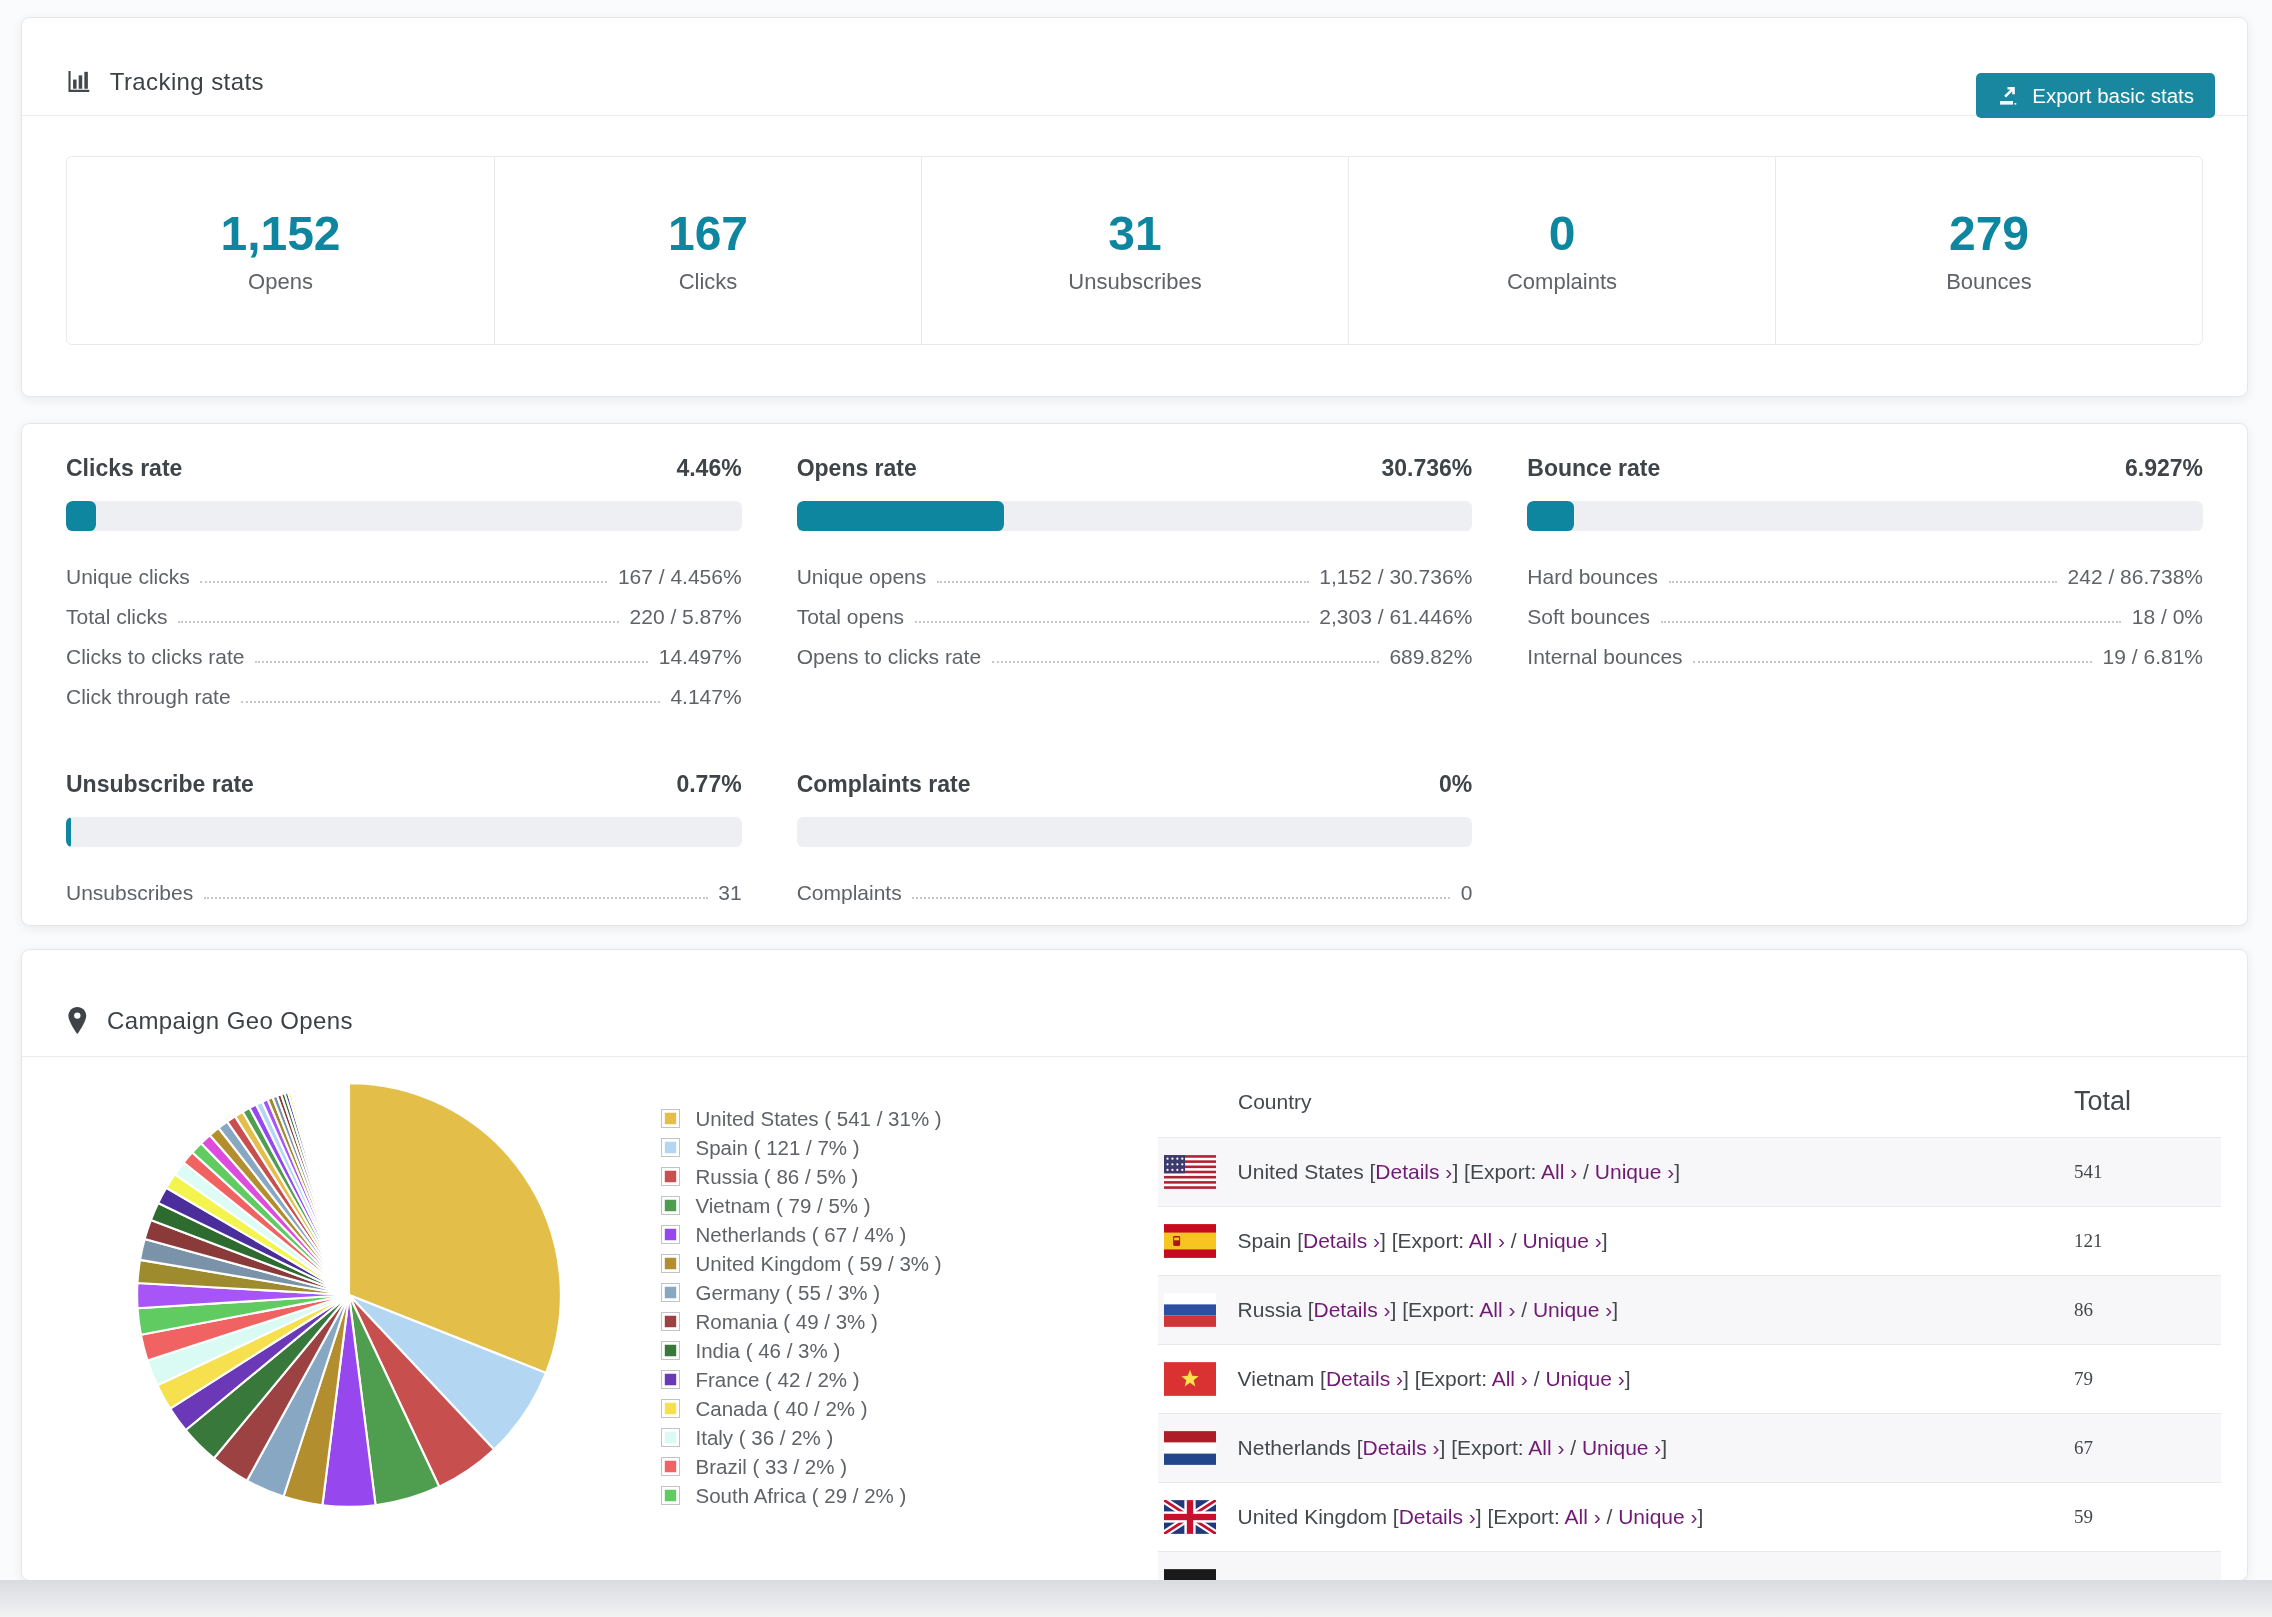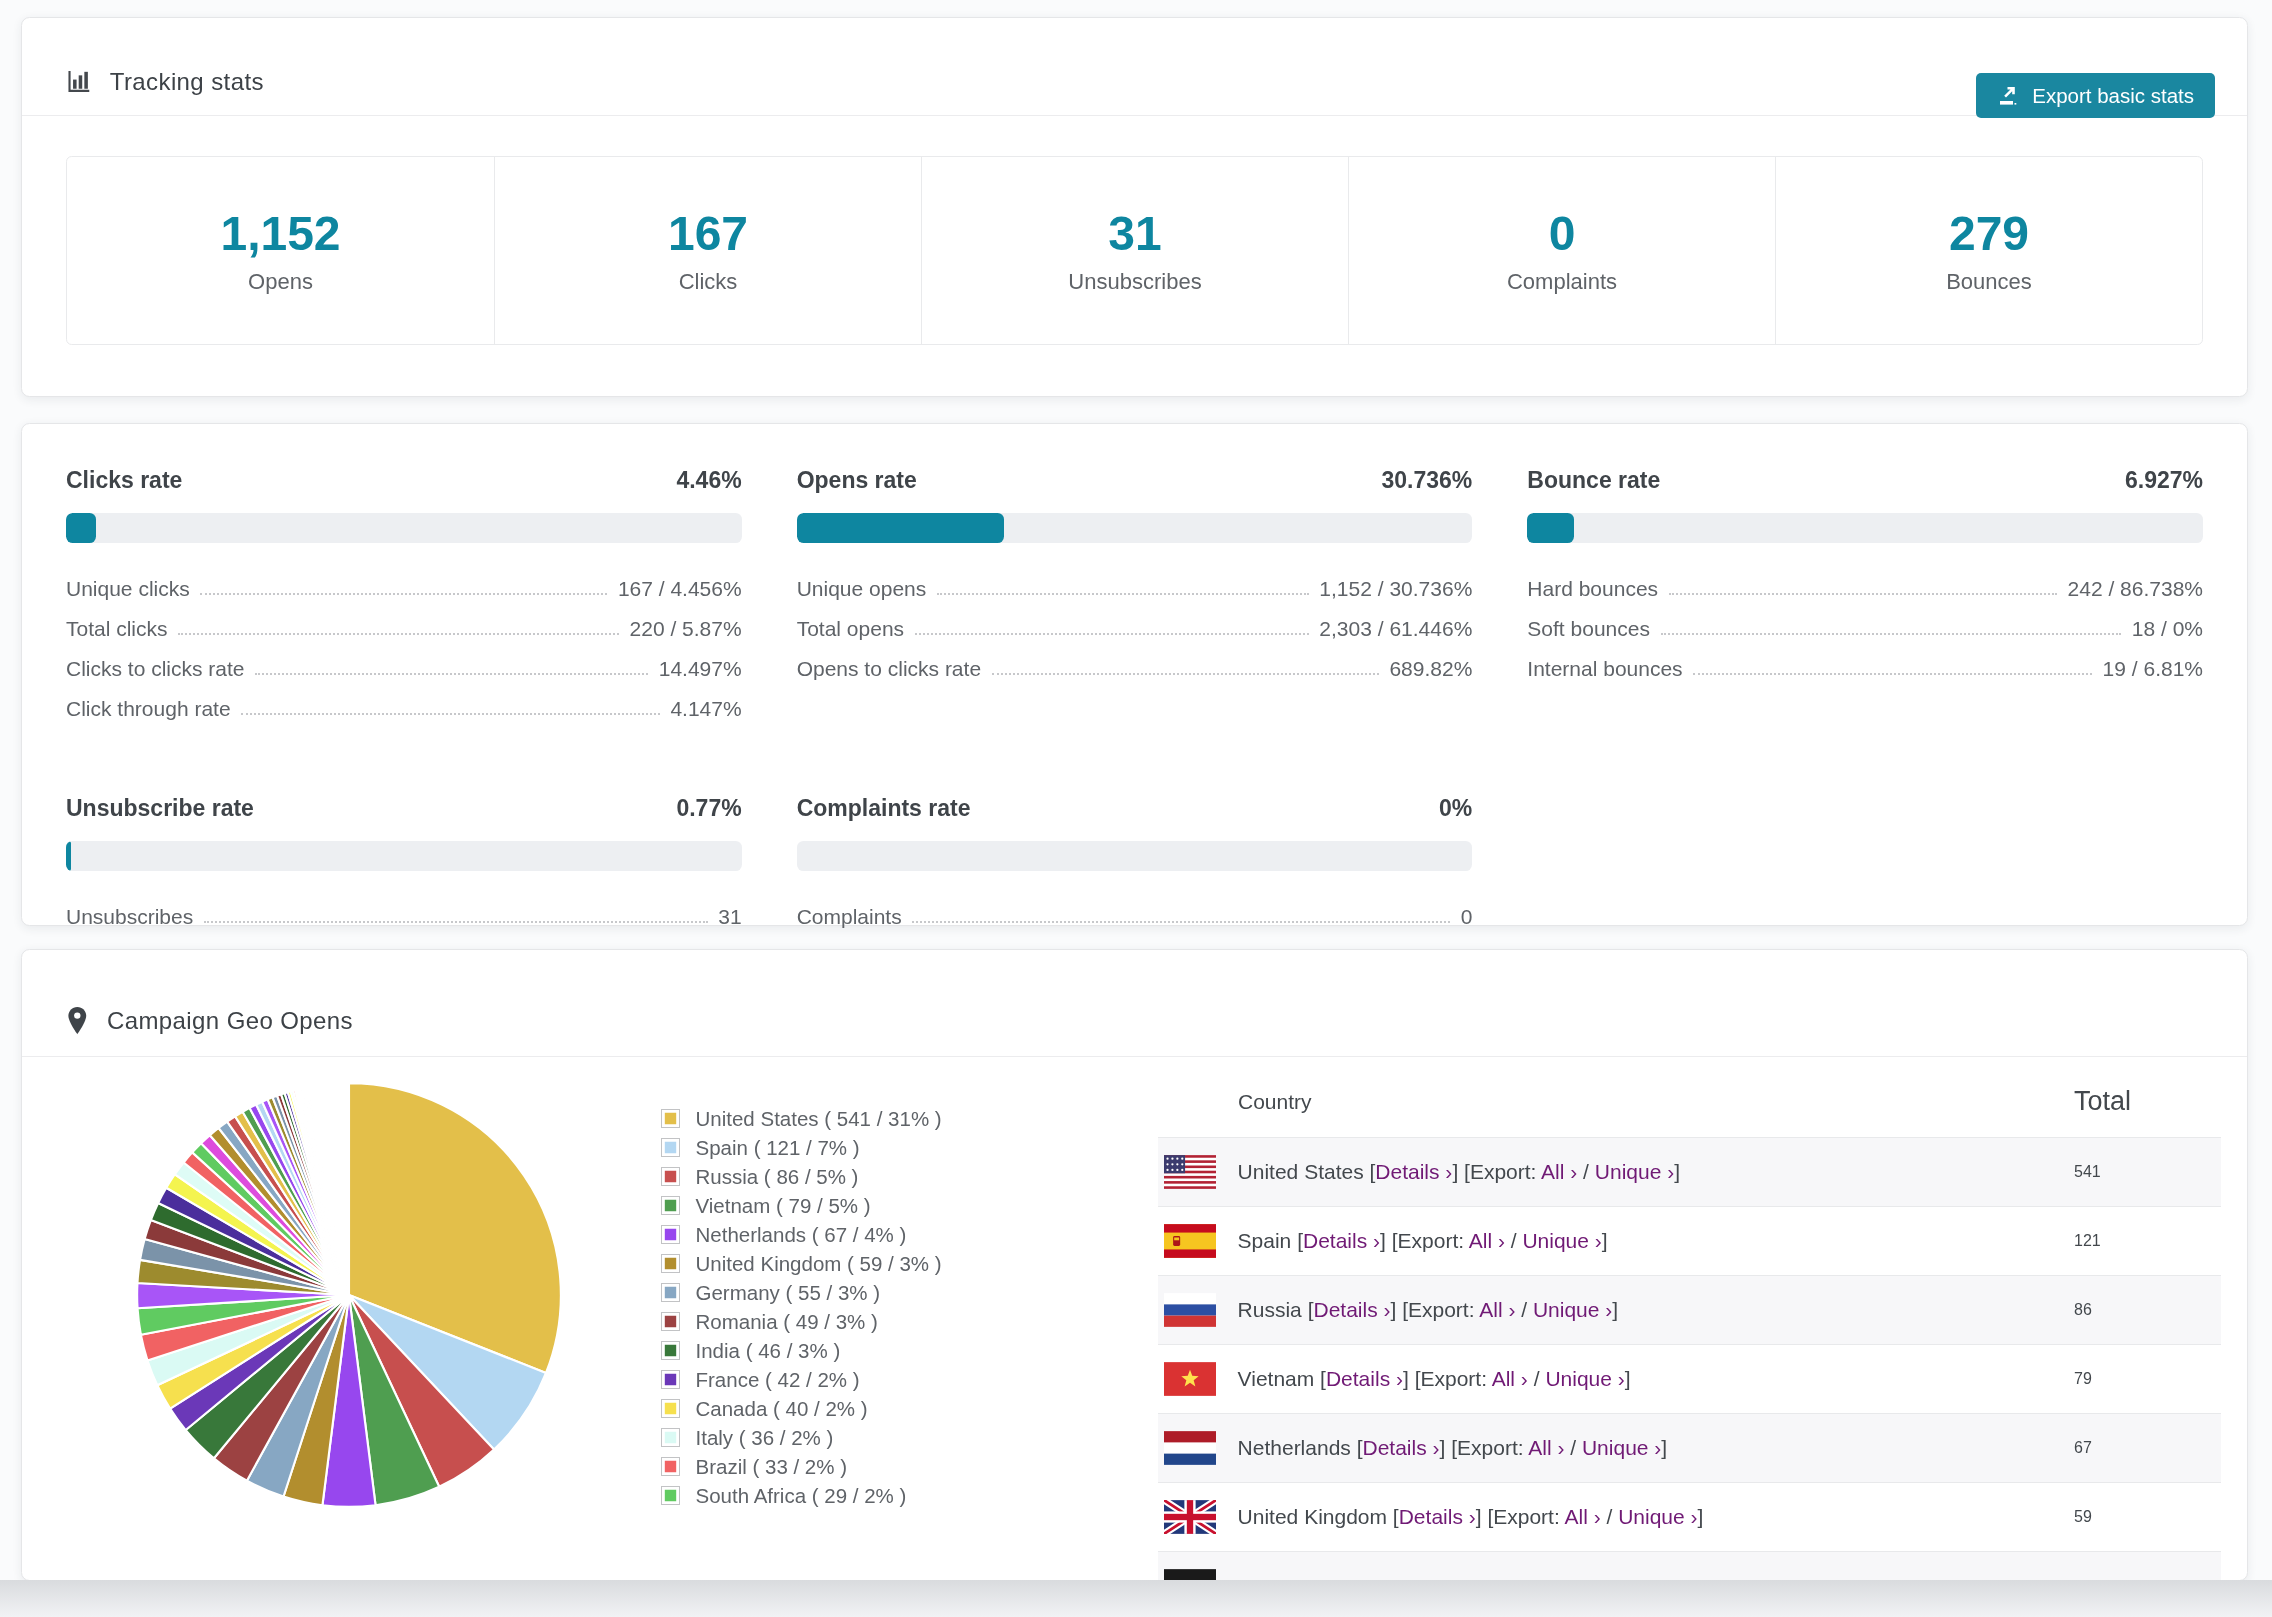--- a/index.html
+++ b/index.html
@@ -42,21 +42,21 @@
   .stat-box{
     display:flex;flex-direction:column;align-items:center;justify-content:center;
     gap:8px;border-left:1.4px solid #e9eaec;
   }
   .stat-box:first-child{border-left:none;}
   .stat-value{font-size:48px;font-weight:700;color:#0e86a0;}
   .stat-label{font-size:22px;color:#5f6368;}
 
   #card-rates{padding:31px 44px;}
   .rates-grid{display:grid;grid-template-columns:repeat(3,1fr);column-gap:55px;row-gap:56px;}
-  .rate-head{display:flex;justify-content:space-between;align-items:flex-end;margin-top:12px;}
+  .rate-head{display:flex;justify-content:space-between;align-items:flex-end;}
   .rate-title,.rate-value{font-size:23px;font-weight:700;color:#3f4449;}
   .bar{margin-top:19px;height:30px;background:#edeff2;border-radius:6.4px;overflow:hidden;}
   .bar-fill{height:100%;background:#0e86a0;border-radius:6.4px;}
   .rate-rows{margin-top:24px;}
   .rate-row{height:40px;display:flex;align-items:flex-end;padding-bottom:6.4px;box-sizing:border-box;}
   .rate-row .lbl,.rate-row .val{font-size:21px;color:#5f6368;white-space:nowrap;}
   .leader{flex:1;border-bottom:2.1px dotted #c7c8cb;margin:0 10.6px 5.6px 10.6px;}
 
   .pie-wrap{position:absolute;left:101px;top:119px;width:452px;height:452px;}
   .legend{position:absolute;left:639px;top:154px;}
@@ -66,21 +66,21 @@
 
   .geo-table{position:absolute;left:1136px;top:116px;width:1063px;}
   .gt-head{height:71px;position:relative;display:flex;align-items:center;}
   .gt-head .h-country{margin-left:80px;font-size:21px;color:#43484d;}
   .gt-head .h-total{position:absolute;left:916px;font-size:27px;color:#43484d;}
   .gt-row{height:68px;position:relative;display:flex;align-items:center;border-top:1.4px solid #e8e9eb;background:#ffffff;}
   .gt-row.alt{background:#f7f7f9;}
   .gt-flag{margin-left:5.6px;width:52px;height:34px;flex:0 0 auto;display:block;}
   .gt-country{margin-left:22px;font-size:21px;color:#43484d;white-space:nowrap;}
   .gt-country a{color:#701a75;text-decoration:none;cursor:pointer;}
-  .gt-total{position:absolute;left:916px;font-size:16px;color:#43484d;}
+  .gt-total{position:absolute;left:916px;font-size:19px;color:#43484d;font-family:Liberation Serif, serif;}
 
   .bottom-band{
     position:absolute;left:0;top:1580px;width:2273px;height:38px;
     background:linear-gradient(#d9dbde,#f2f3f5);
   }
 </style>
 </head>
 <body>
 
 <div class="card" id="card-tracking">

